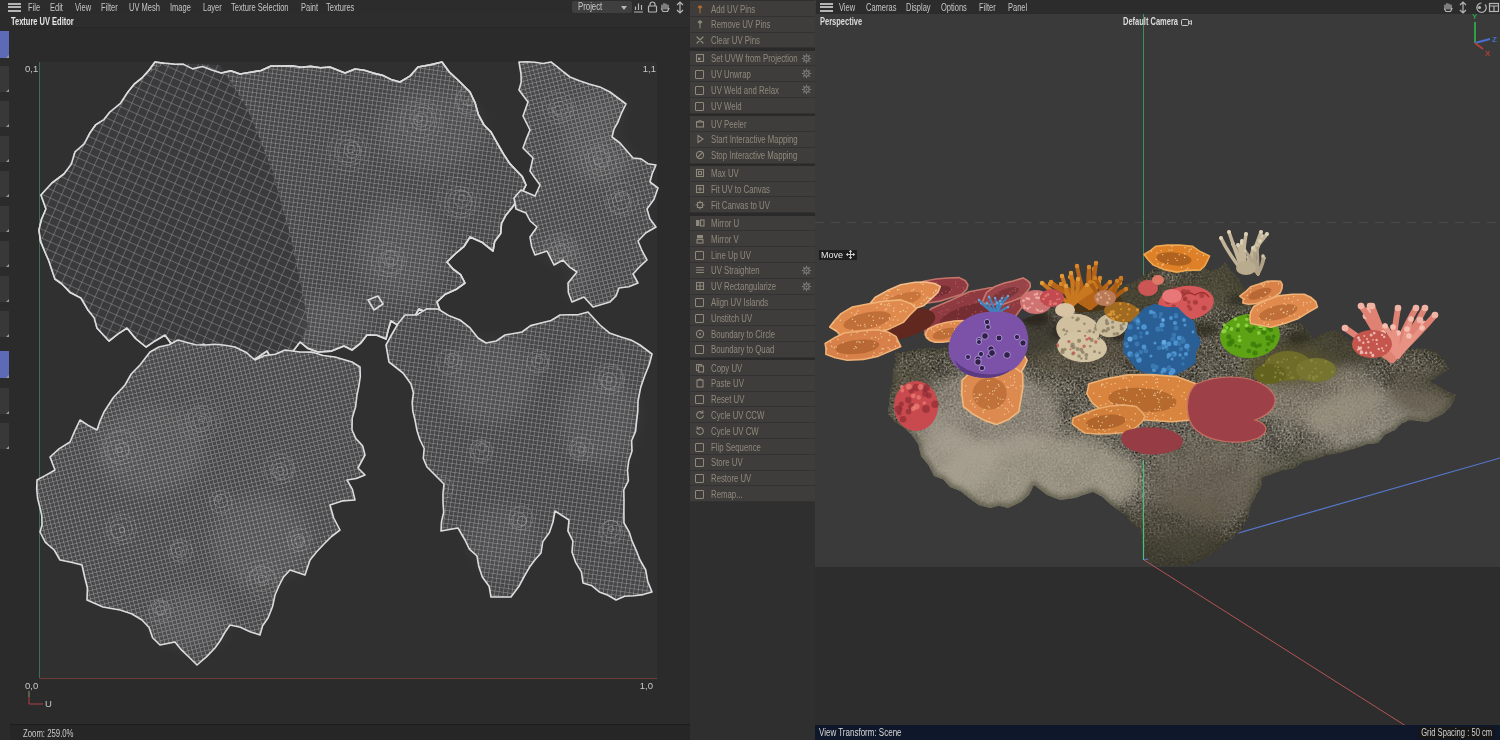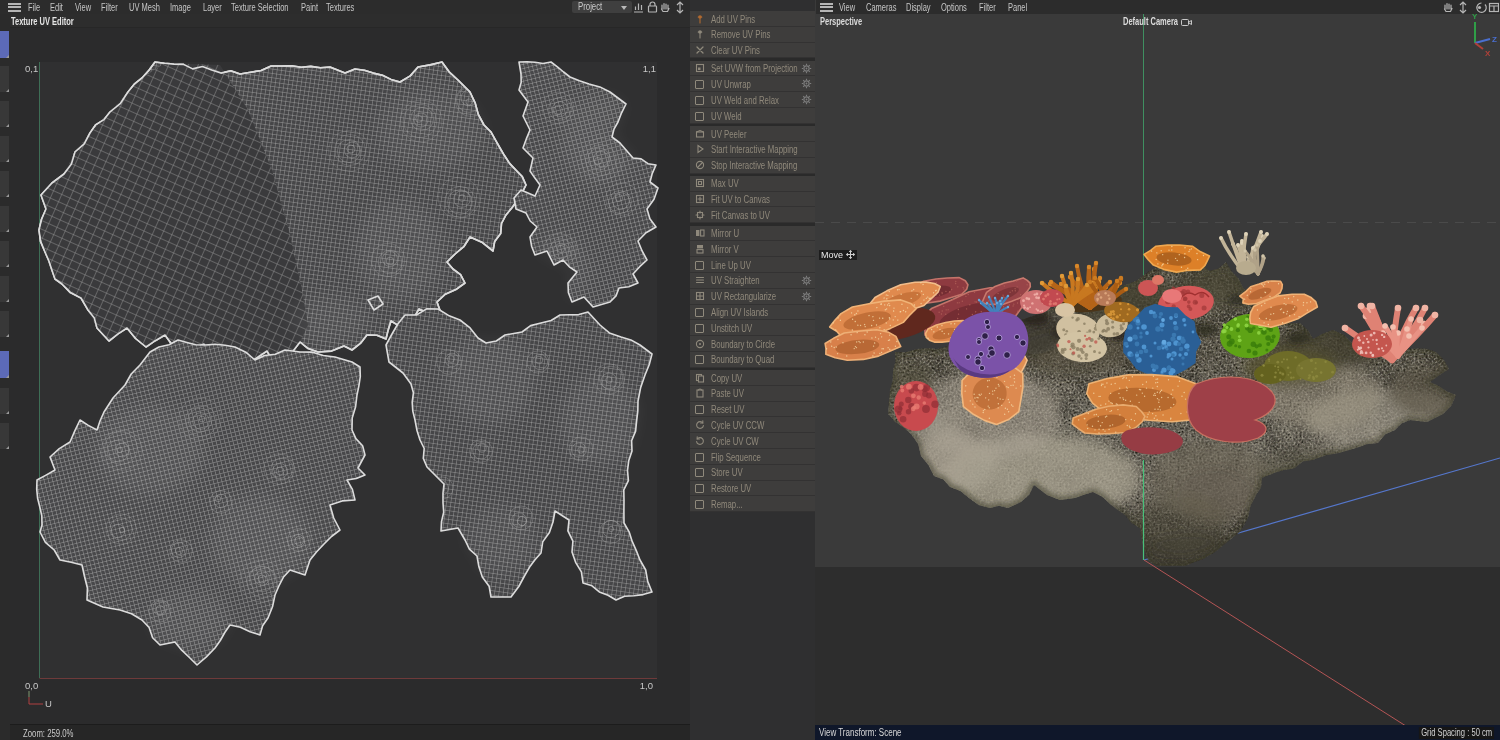--- a/index.html
+++ b/index.html
@@ -7,21 +7,21 @@
 #topbar{position:absolute;left:0;top:0;width:690px;height:14px;background:#2c2c2c}
 .bm{position:absolute;top:1.5px;font-size:10px;color:#c6c6c6;transform:scaleX(0.75);transform-origin:0 0;white-space:nowrap}
 #tabrow{position:absolute;left:10px;top:14px;width:680px;height:14px;background:#2d2d2d;border-bottom:1px solid #272727}
 #tabrow span{position:absolute;left:1px;top:2px;font-size:10px;font-weight:bold;color:#e6e6e6;transform:scaleX(0.75);transform-origin:0 0}
 #ltools{position:absolute;left:0;top:14px;width:10px;height:726px;background:#2b2b2b}
 .ltb{position:absolute;left:0;width:9px;height:26px;background:#383838}
 .ltb:after{content:"";position:absolute;right:0px;bottom:0px;border-left:3px solid transparent;border-bottom:3px solid #9a9a9a}
 .ltb.sel{background:#5c6ab8}
 #lstatus{position:absolute;left:10px;top:724px;width:680px;height:32px;background:#262626;border-top:1px solid #1c1c1c}
 #lstatus span{position:absolute;left:13px;top:2px;font-size:10.5px;color:#c9c9c9;transform:scaleX(0.74);transform-origin:0 0}
-#mcol{position:absolute;left:690px;top:0;width:125px;height:740px;background:#2f2f30;padding-top:11px}
+#mcol{position:absolute;left:690px;top:0;width:125px;height:740px;background:#2f2f30;padding-top:1px}
 .mrow{position:relative;height:15.8px;background:#3e3d3c;border-bottom:1px solid #333232}
 .mt{position:absolute;left:21px;top:2.5px;font-size:10px;color:#90897b;white-space:nowrap;transform:scaleX(0.78);transform-origin:0 0}
 .mi{position:absolute;left:4px;top:2px;width:11px;height:11px;font-size:9px;color:#8f897c;text-align:center;line-height:11px}
 .miv{position:absolute;left:4.5px;top:2.5px}
 .mi.bx{border:1px solid #8f897c;width:9px;height:9px;top:3.5px;left:5px;border-radius:1px}
 .gear{position:absolute;right:3px;top:2px}
 .msep{height:2.3px;background:#2a2a2a}
 #rtop{position:absolute;left:815px;top:0;width:685px;height:14px;background:#2c2c2c;border-left:1px solid #3a3a3a}
 #rstatus{position:absolute;left:815px;top:725px;width:685px;height:22px;background:#0f172a}
 .lb{font-size:9.5px;fill:#c8c8c8;font-family:"Liberation Sans",sans-serif}

